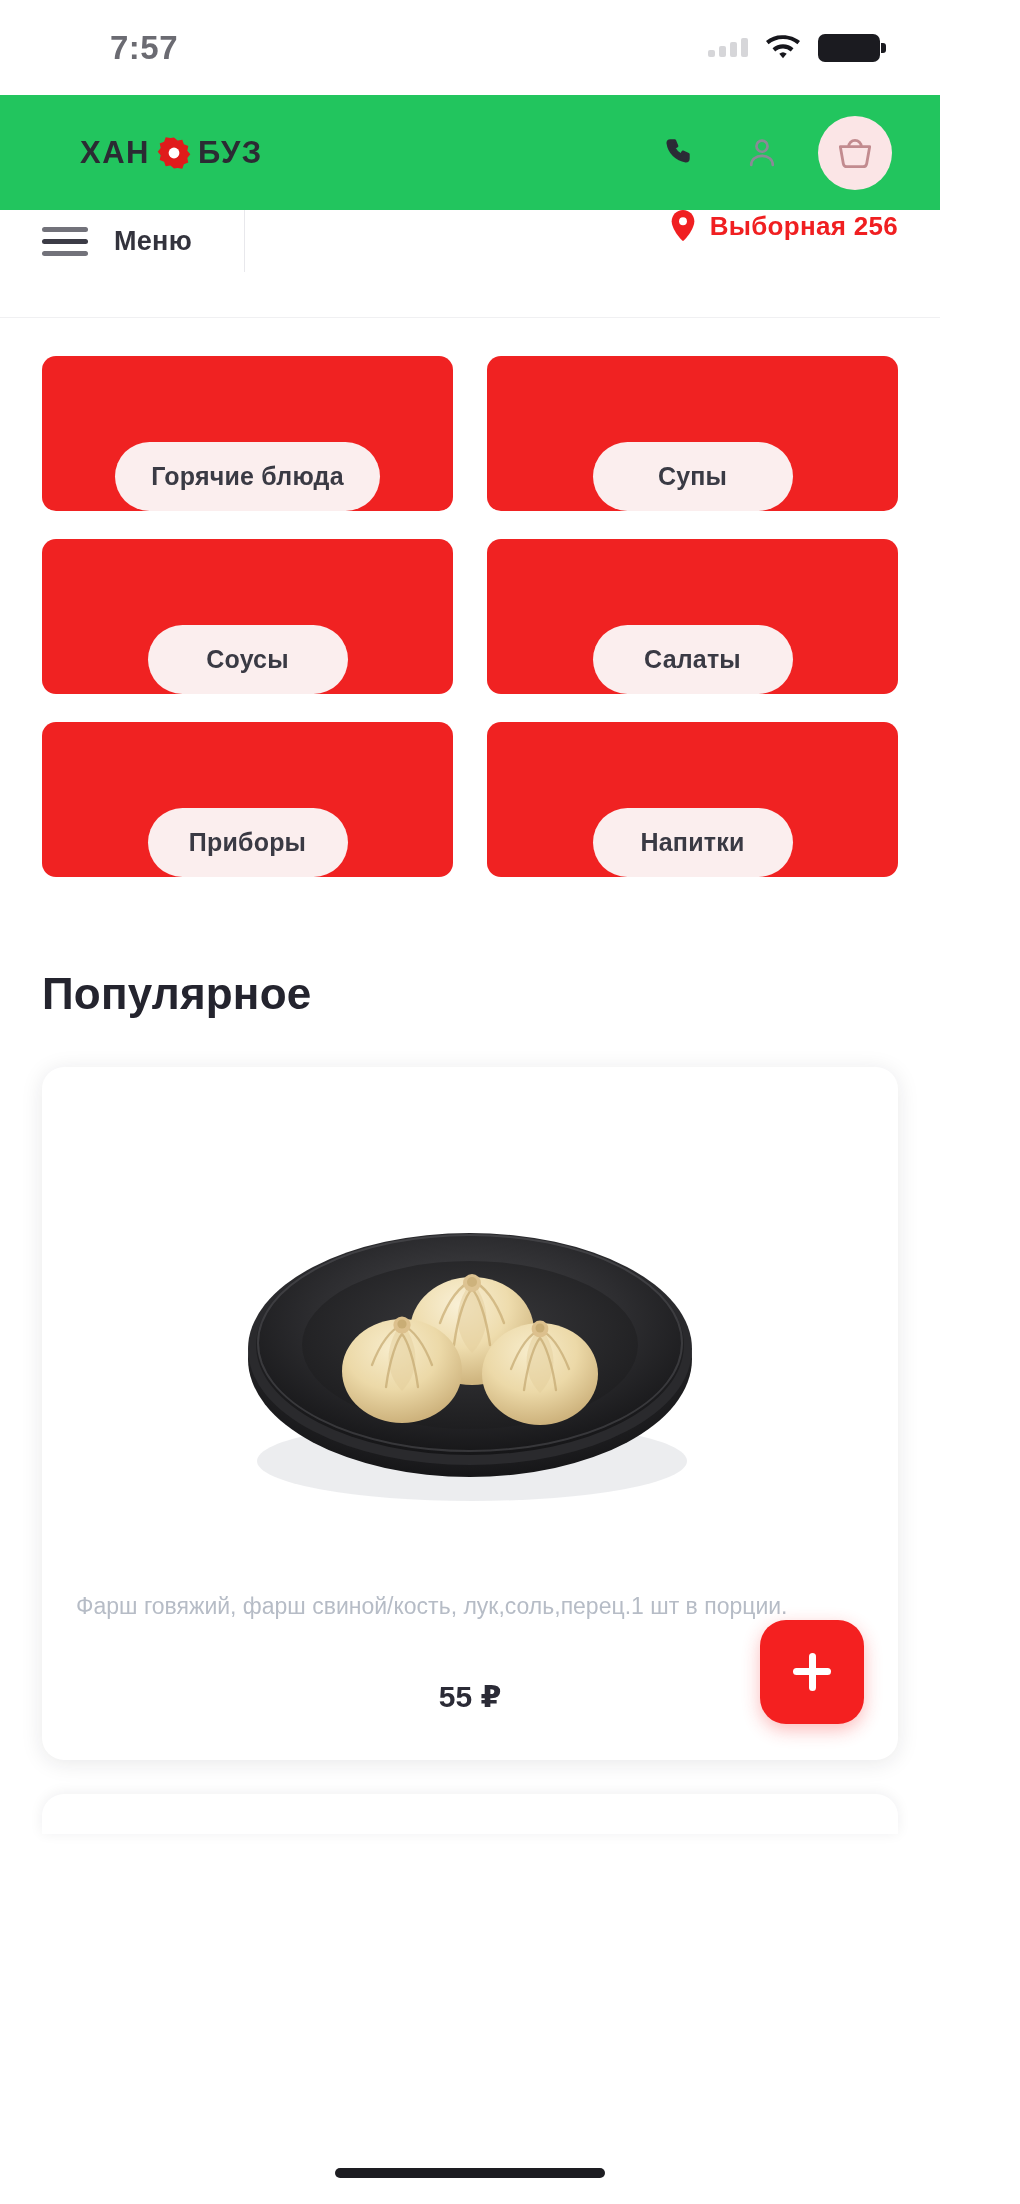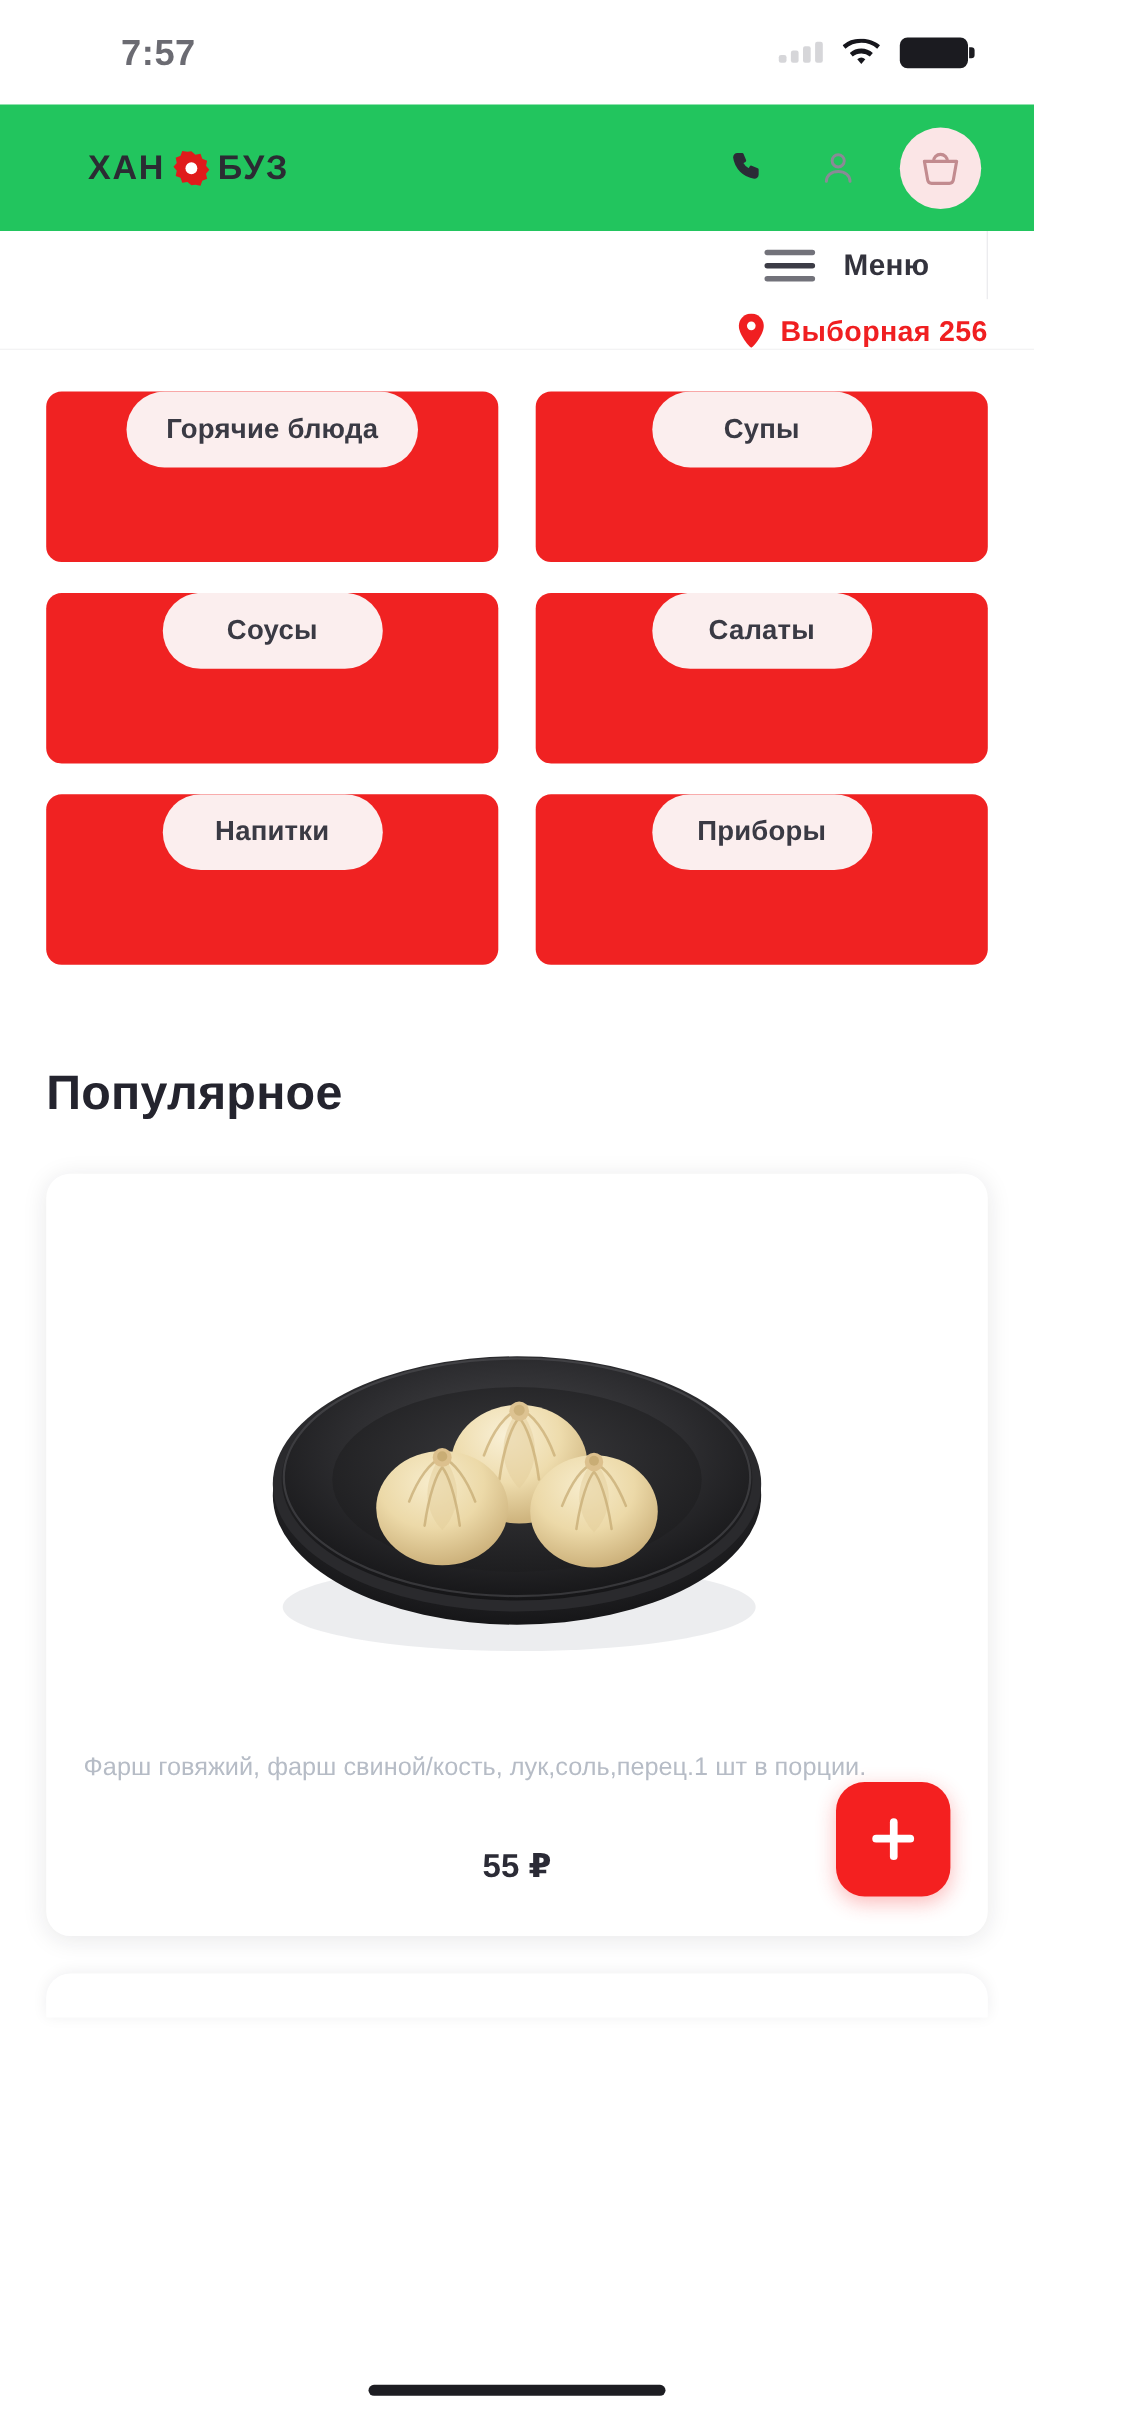--- a/index.html
+++ b/index.html
@@ -124,26 +124,25 @@
     border: none;
     cursor: pointer;
   }
   .hdr-btn svg { display: block; }
   .hdr-btn.cart { background: #fbe5e6; width: 74px; height: 74px; }
 
   
   .nav-strip {
     height: 108px;
     display: flex;
-    align-items: flex-end;
+    align-items: flex-start;
     justify-content: space-between;
     padding: 0 42px 0 42px;
     border-bottom: 1px solid #f0f0f2;
     background: #ffffff;
-    flex-direction: column;
   }
   .nav-left {
     display: flex;
     align-items: center;
     gap: 26px;
     padding-right: 52px;
     border-right: 1px solid #e8e8ec;
     height: 62px;
   }
   .burger { display: flex; flex-direction: column; gap: 7px; }
@@ -178,21 +177,21 @@
     display: grid;
     grid-template-columns: 1fr 1fr;
     gap: 28px 34px;
     padding: 38px 42px 0 42px;
   }
   .cat-tile {
     height: 155px;
     background: #f02222;
     border-radius: 14px;
     display: flex;
-    align-items: flex-start;
+    align-items: flex-end;
     justify-content: center;
     cursor: pointer;
     border: none;
     overflow: hidden;
   }
   .cat-pill {
     background: #fbeeee;
     color: #3a3a44;
     border-radius: 999px;
     padding: 20px 36px;
@@ -388,24 +387,24 @@
     <button class="cat-tile">
       <span class="cat-pill">Супы</span>
     </button>
     <button class="cat-tile">
       <span class="cat-pill">Соусы</span>
     </button>
     <button class="cat-tile">
       <span class="cat-pill">Салаты</span>
     </button>
     <button class="cat-tile">
+      <span class="cat-pill">Приборы</span>
+    </button>
+    <button class="cat-tile">
       <span class="cat-pill">Напитки</span>
-    </button>
-    <button class="cat-tile">
-      <span class="cat-pill">Приборы</span>
     </button>
   </div>
 
   <h2 class="section-title">Популярное</h2>
 
   <div class="card-wrap">
     <div class="product-card">
 
       <div class="prod-img-box">
         <svg width="520" height="400" viewBox="0 0 520 400">

